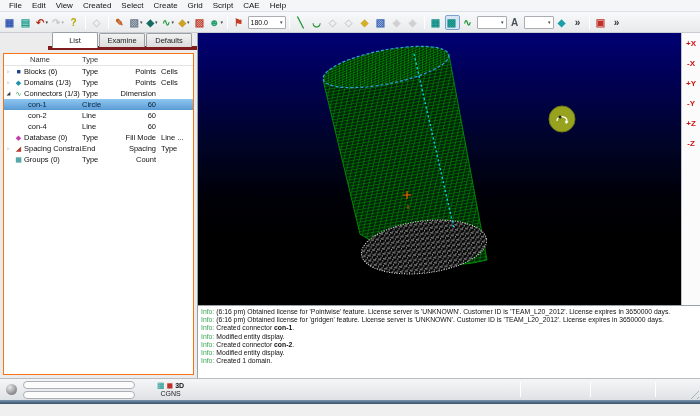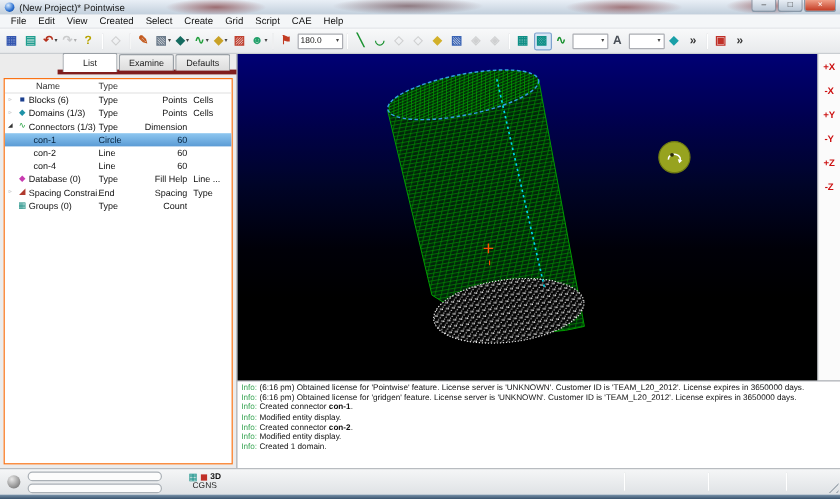--- a/index.html
+++ b/index.html
@@ -99,29 +99,20 @@
   .status-sep { position:absolute; top:3px; bottom:3px; width:1px; background:#c6cacd; border-right:1px solid #fff; }
   .grip { position:absolute; right:1px; bottom:1px; width:12px; height:12px;
     background:repeating-linear-gradient(135deg, transparent 0 3px, #aab2ba 3px 4px); clip-path:polygon(100% 0,100% 100%,0 100%); }
   .bottom-edge { height:4px; background:linear-gradient(#7d97af,#36506a); }
 </style>
 </head>
 <body>
 
 <div class="window">
 
-  <div class="titlebar">
-    <div class="app-icon"></div>
-    <div class="title-text">(New Project)* Pointwise</div>
-    <div class="winbtns">
-      <div class="winbtn">–</div>
-      <div class="winbtn">□</div>
-      <div class="winbtn close">×</div>
-    </div>
-  </div>
 
   <div class="menubar">
 
       <div class="menu-item">File</div>
 
       <div class="menu-item">Edit</div>
 
       <div class="menu-item">View</div>
 
       <div class="menu-item">Created</div>
@@ -409,21 +400,21 @@
             <span class="cell-c2">Line</span>
             <span class="cell-c3">60</span>
             <span class="cell-c4"></span>
           </div>
 
           <div class="row">
             <span class="cell-exp"></span>
             <span class="cell-icon" style="color: rgb(201, 59, 176);">◆</span>
             <span class="cell-name" style="padding-left: 0px;">Database (0)</span>
             <span class="cell-c2">Type</span>
-            <span class="cell-c3">Fill Help</span>
+            <span class="cell-c3">Fill Mode</span>
             <span class="cell-c4">Line ...</span>
           </div>
 
           <div class="row">
             <span class="cell-exp" style="color: rgb(170, 170, 170);">▹</span>
             <span class="cell-icon" style="color: rgb(176, 58, 46);">◢</span>
             <span class="cell-name" style="padding-left: 0px;">Spacing Constrai...</span>
             <span class="cell-c2">End</span>
             <span class="cell-c3">Spacing</span>
             <span class="cell-c4">Type</span>

